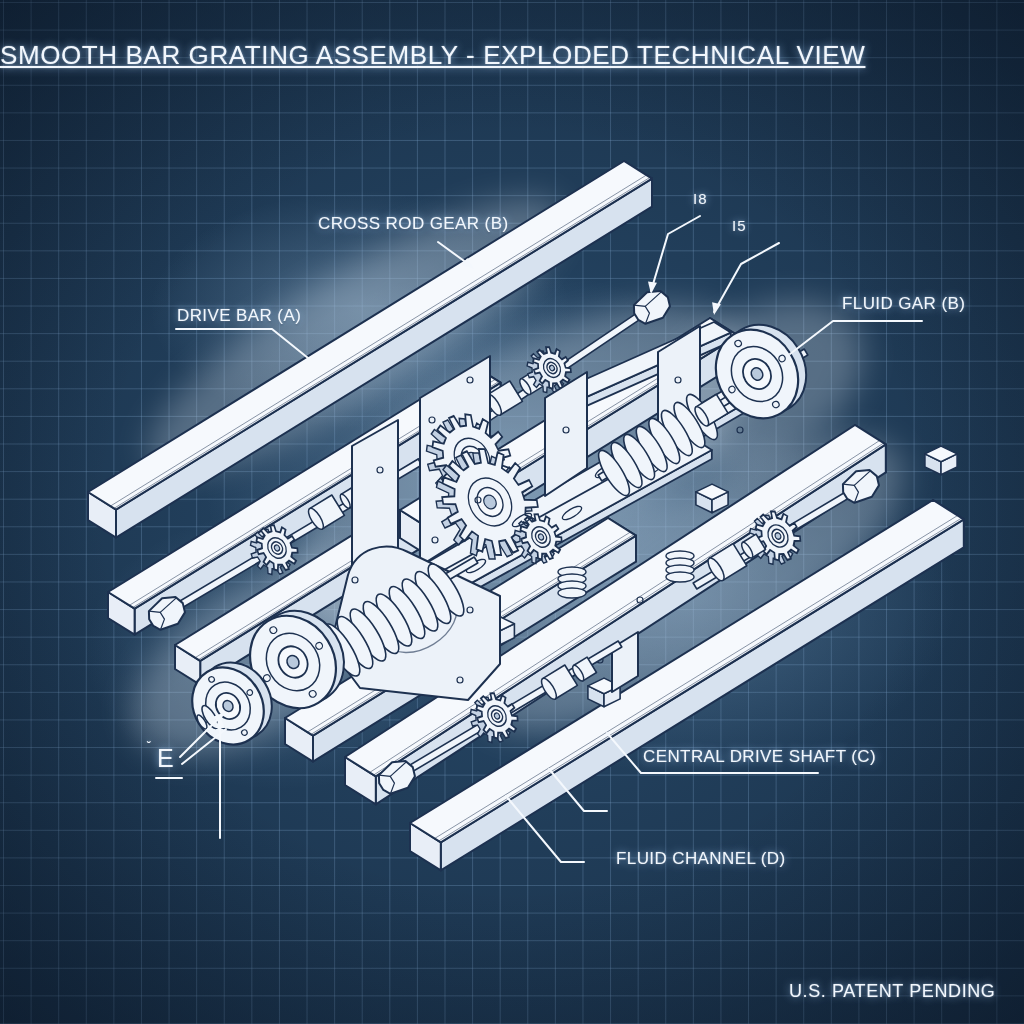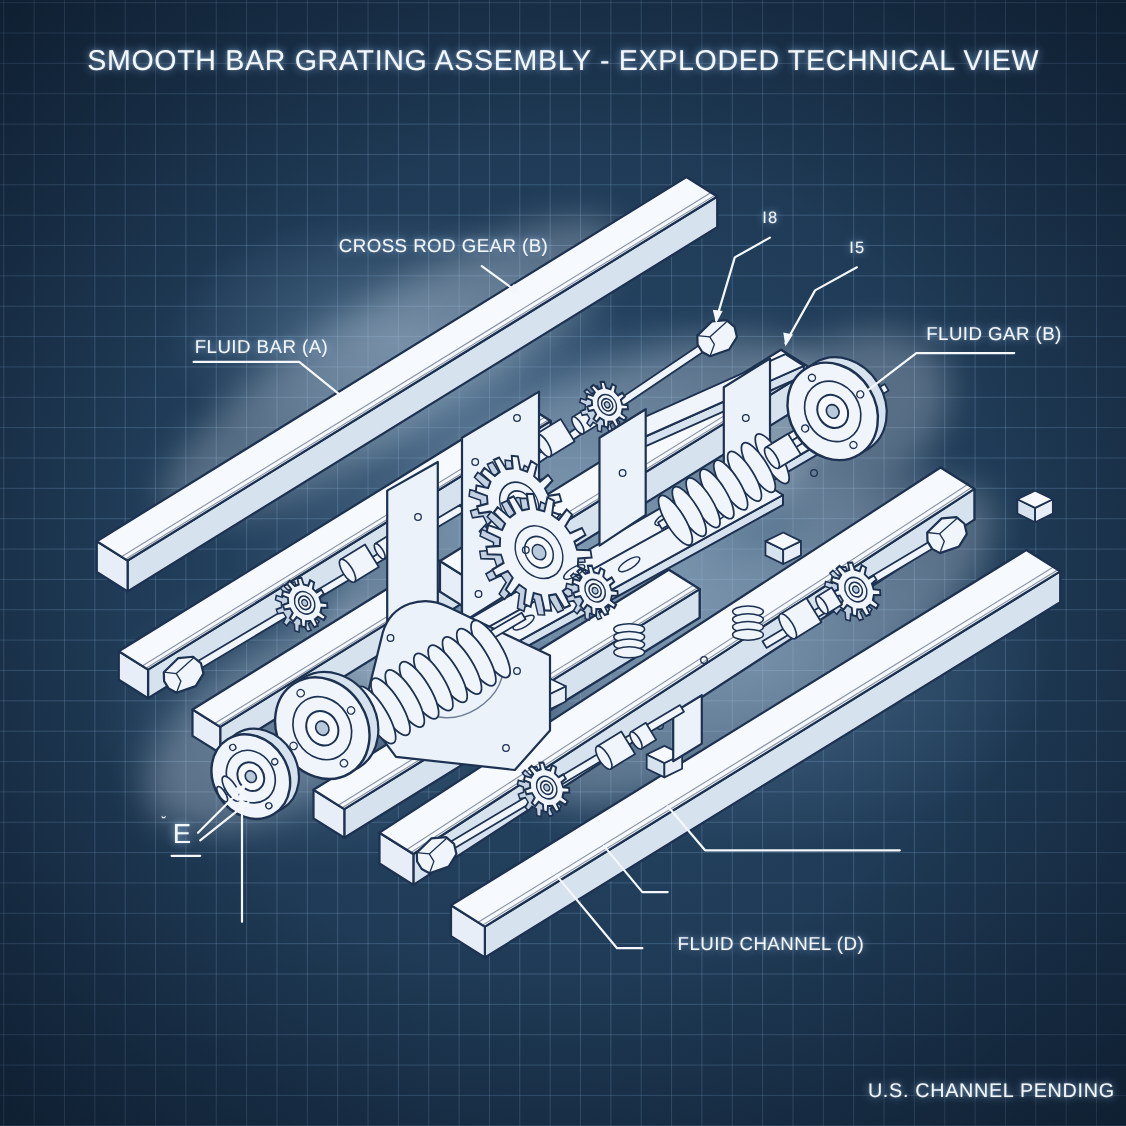--- a/index.html
+++ b/index.html
@@ -16,21 +16,21 @@
   .bg-grid{position:absolute;inset:0;pointer-events:none;
     background-image:
       linear-gradient(rgba(120,158,196,.32) 1.3px, transparent 1.3px),
       linear-gradient(90deg, rgba(120,158,196,.32) 1.3px, transparent 1.3px);
     background-size:27.6px 27.6px;background-position:3px 2px;}
   .bg-vignette{position:absolute;inset:0;pointer-events:none;
     background:radial-gradient(ellipse 740px 690px at 50% 50%, transparent 55%, rgba(8,18,32,.50) 100%);}
   svg#scene{position:absolute;left:0;top:0;}
   .lbl{position:absolute;color:#f2f7fd;font-size:17px;letter-spacing:.4px;white-space:nowrap;
     text-shadow:0 0 8px rgba(150,195,240,.85),0 0 2px rgba(220,240,255,.5),0 1px 2px rgba(0,10,25,.45);}
-  .lbl-title{left:0;top:40px;width:100%;text-align:center;font-size:26px;letter-spacing:.6px;}
+  .lbl-title{left:0;top:40px;width:100%;text-align:left;font-size:26px;letter-spacing:.6px;text-decoration:underline;}
   .lbl-callout-num{font-size:15px;letter-spacing:1px;}
   .lbl-e{font-size:25px;}
   .lbl-e-mark{font-size:12px;}
   .lbl-footer{font-size:18px;letter-spacing:.6px;}
 </style>
 </head>
 <body>
 
 <div class="stage">
   <div class="bg-grid"></div>
@@ -339,22 +339,23 @@
         <polygon points="0,0 -12,4.5 -12,-4.5" transform="translate(220,716) rotate(-90)" fill="#f4f8fd"></polygon>
         <polyline points="180.0,757.0 222.0,715.0" fill="none" stroke="#f4f8fd" stroke-width="2" stroke-linejoin="round" stroke-linecap="round"></polyline>
         <polygon points="0,0 -12,4.5 -12,-4.5" transform="translate(225,712) rotate(-42)" fill="#f4f8fd"></polygon>
         <polyline points="182.0,764.0 226.0,729.0" fill="none" stroke="#f4f8fd" stroke-width="2" stroke-linejoin="round" stroke-linecap="round"></polyline>
         <polyline points="156.0,778.0 182.0,778.0" fill="none" stroke="#f4f8fd" stroke-width="2" stroke-linejoin="round" stroke-linecap="round"></polyline>
       </g>
     </svg>
 
   <div class="lbl lbl-title">SMOOTH BAR GRATING ASSEMBLY - EXPLODED TECHNICAL VIEW</div>
 
-  <div class="lbl" style="left:308px;top:214px">CROSS ROD GEAR (B)</div>
-  <div class="lbl" style="left:177px;top:306px">FLUID BAR (A)</div>
+  <div class="lbl" style="left:318px;top:214px">CROSS ROD GEAR (B)</div>
+  <div class="lbl" style="left:177px;top:306px">DRIVE BAR (A)</div>
   <div class="lbl lbl-callout-num" style="left:693px;top:190px">I8</div>
-  <div class="lbl lbl-callout-num" style="left:772px;top:217px">I5</div>
+  <div class="lbl lbl-callout-num" style="left:732px;top:217px">I5</div>
   <div class="lbl" style="left:842px;top:294px">FLUID GAR (B)</div>
+  <div class="lbl" style="left:643px;top:747px">CENTRAL DRIVE SHAFT (C)</div>
   <div class="lbl" style="left:616px;top:849px">FLUID CHANNEL (D)</div>
   <div class="lbl lbl-e-mark" style="left:147px;top:740px">˘</div>
   <div class="lbl lbl-e" style="left:157px;top:744px">E</div>
-  <div class="lbl lbl-footer" style="left:789px;top:981px">U.S. CHANNEL PENDING</div>
+  <div class="lbl lbl-footer" style="left:789px;top:981px">U.S. PATENT PENDING</div>
 </div>
 
 </body></html>

